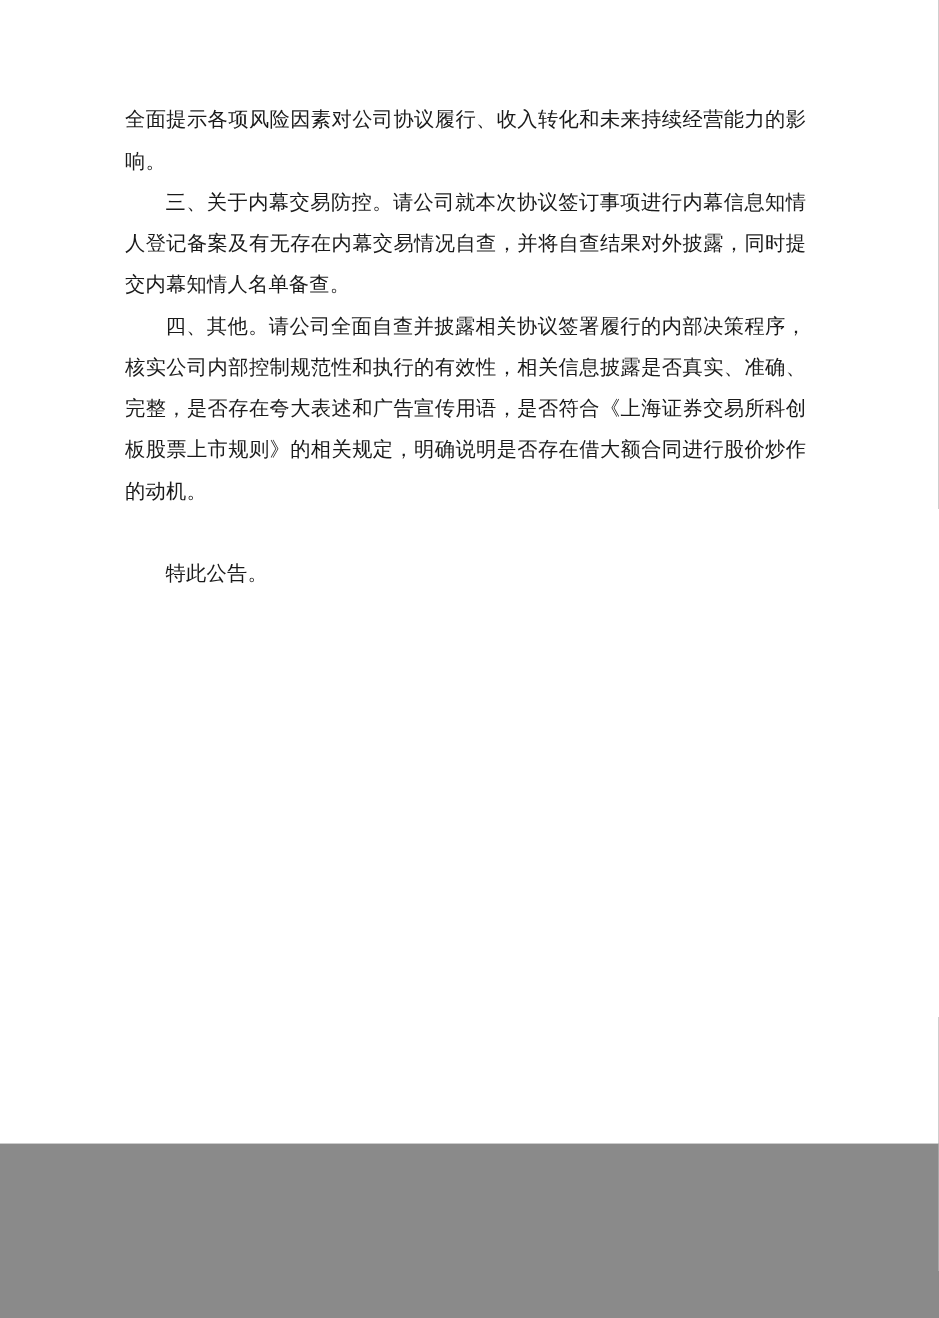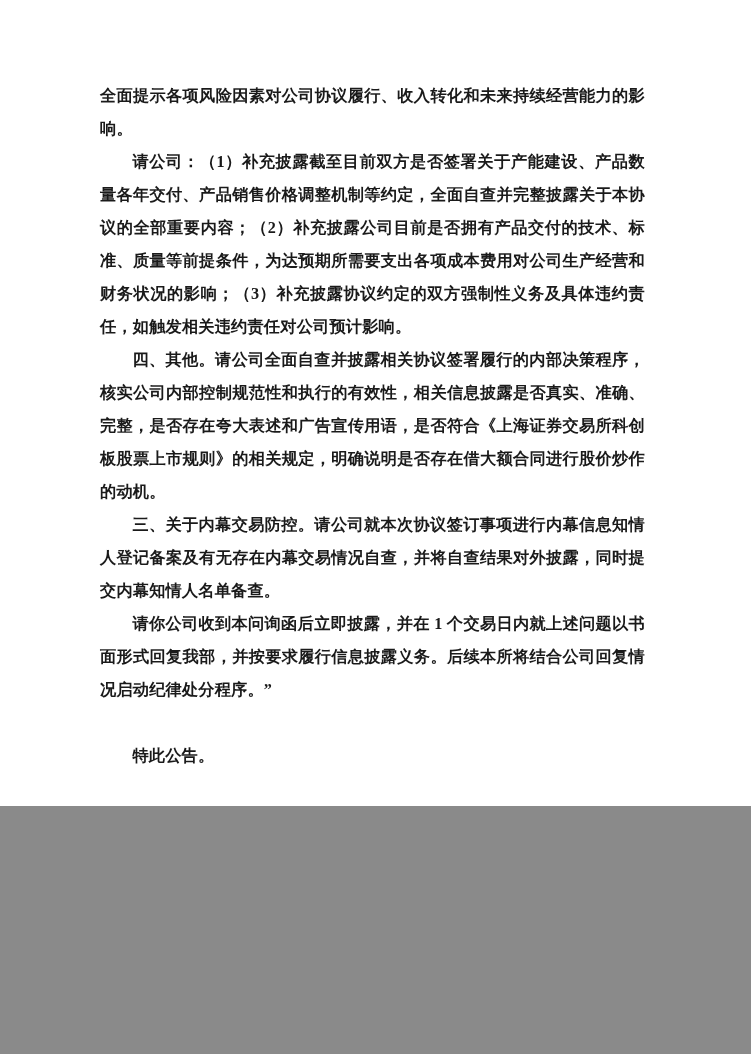--- a/index.html
+++ b/index.html
@@ -6,26 +6,25 @@
     margin: 0;
     padding: 0;
     background: #8a8a8a;
   }
   body {
     font-family: "Liberation Serif", "DejaVu Serif", serif;
   }
   .page {
     position: relative;
     width: 751px;
-    height: 806px;
+    height: 915px;
     background: #ffffff;
     margin: 0 auto;
     overflow: hidden;
     box-sizing: border-box;
-    font-weight: bold;
   }
   .content {
     position: absolute;
     left: 100px;
     top: 80px;
     width: 545px;
   }
   p.para {
     margin: 0 0 0 0;
     font-size: 16.2px;
@@ -45,27 +44,25 @@
 </style>
 </head>
 <body>
 
 <div class="page">
   <div class="content">
 
     <p class="para">全面提示各项风险因素对公司协议履行、收入转化和未来持续经营能力的影响。</p>
 
 
-    <p class="para indent">请公司：（1）补充披露截至目前双方是否签署关于产能建设、产品数量各年交付、产品销售价格调整机制等约定，全面自查并完整披露关于本协议的全部重要内容；（2）补充披露公司目前是否拥有产品交付的技术、标准、质量等前提条件，为达预期所需要支出各项成本费用对公司生产经营和财务状况的影响；（3）补充披露协议约定的双方强制性义务及具体违约责任，如触发相关违约责任对公司预计影响。</p>
+
+    <p class="para indent">三、关于内幕交易防控。请公司就本次协议签订事项进行内幕信息知情人登记备案及有无存在内幕交易情况自查，并将自查结果对外披露，同时提交内幕知情人名单备查。</p>
 
     <p class="para indent">四、其他。请公司全面自查并披露相关协议签署履行的内部决策程序，核实公司内部控制规范性和执行的有效性，相关信息披露是否真实、准确、完整，是否存在夸大表述和广告宣传用语，是否符合《上海证券交易所科创板股票上市规则》的相关规定，明确说明是否存在借大额合同进行股价炒作的动机。</p>
 
-    <p class="para indent">三、关于内幕交易防控。请公司就本次协议签订事项进行内幕信息知情人登记备案及有无存在内幕交易情况自查，并将自查结果对外披露，同时提交内幕知情人名单备查。</p>
-
-    <p class="para indent">请你公司收到本问询函后立即披露，并在 1 个交易日内就上述问题以书面形式回复我部，并按要求履行信息披露义务。后续本所将结合公司回复情况启动纪律处分程序。”</p>
 
 
     <div class="spacer-blank"></div>
 
     <p class="para indent">特此公告。</p>
 
   </div>
 </div>
 
 </body></html>

